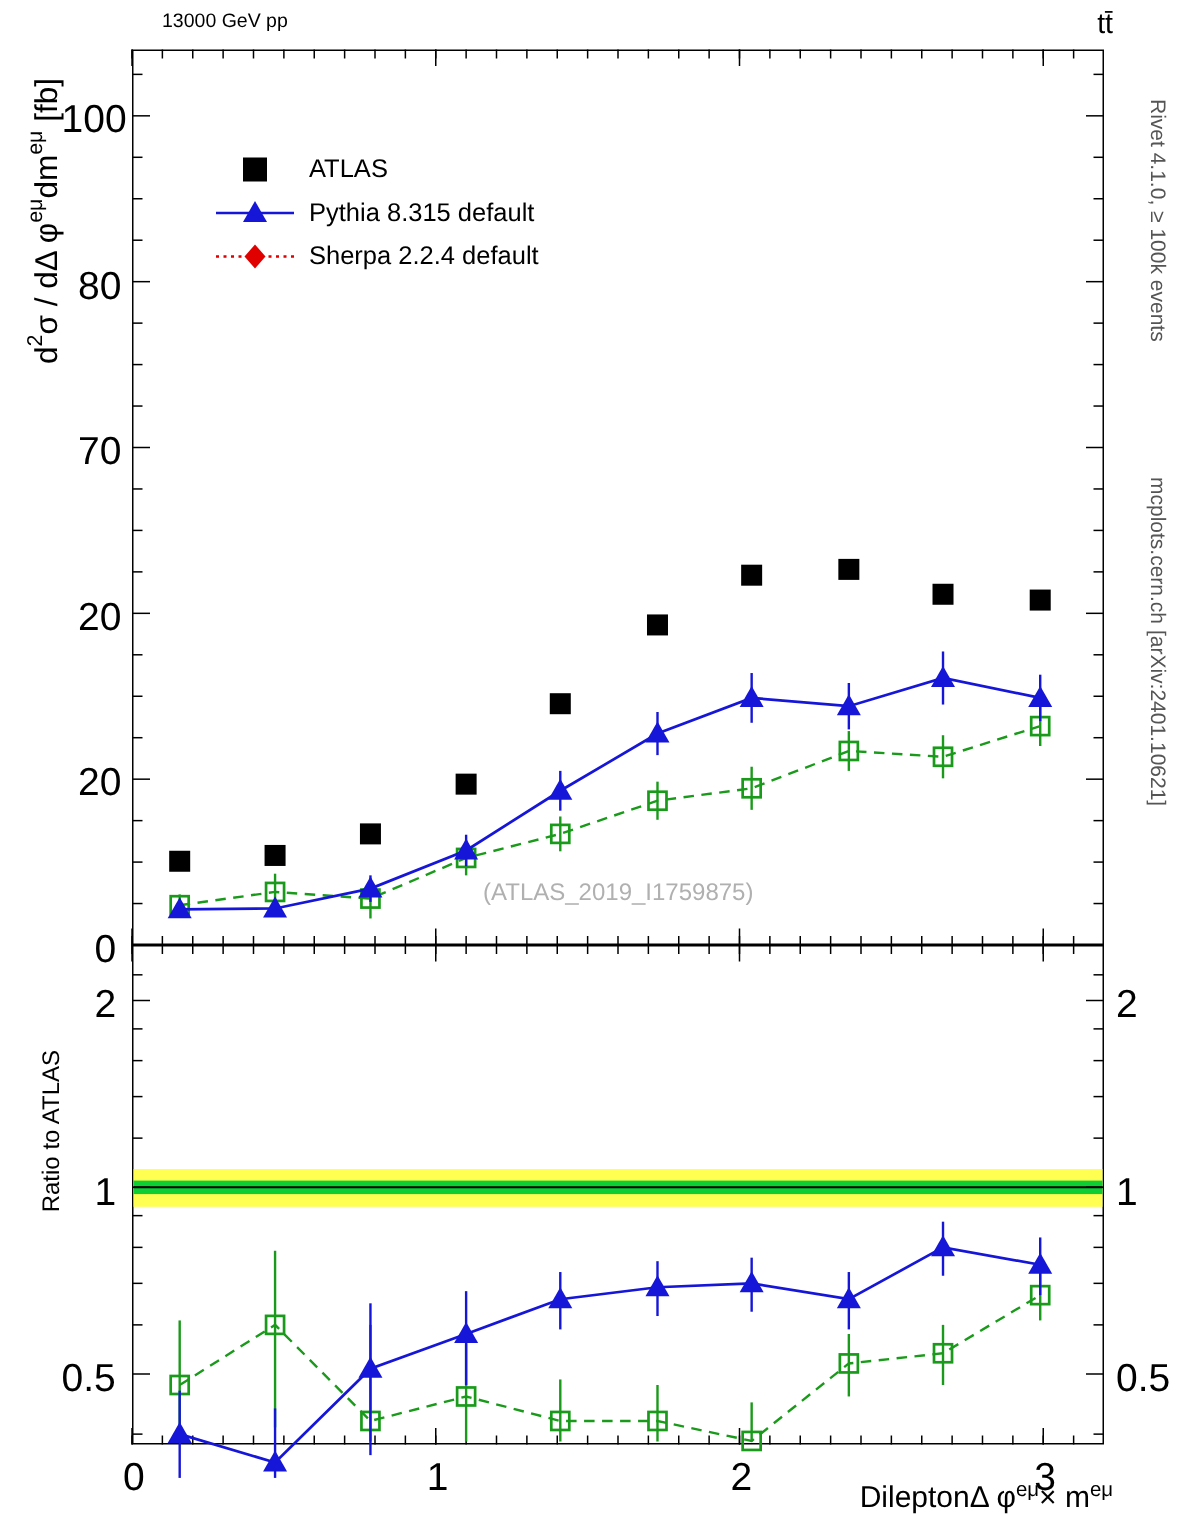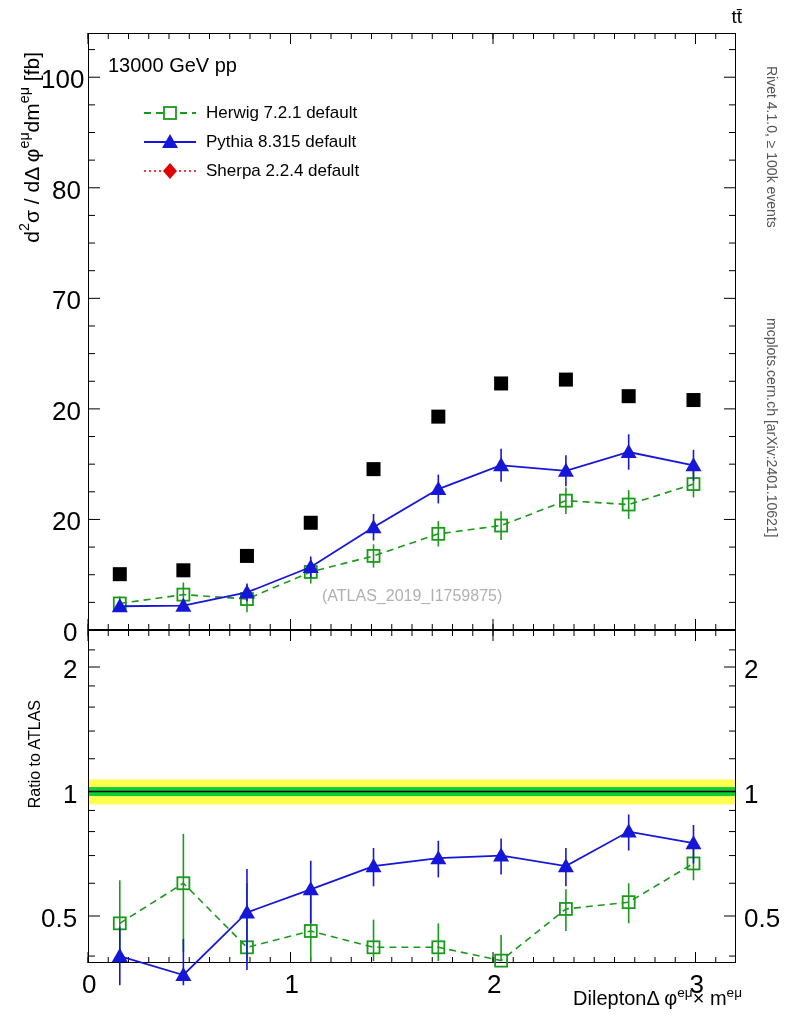--- a/index.html
+++ b/index.html
@@ -16,24 +16,23 @@
     overflow: hidden;
   }
   #root {
     position: relative;
     width: 786px;
     height: 1024px;
   }
   .abs { position: absolute; }
   .hdr-left {
     left: 108px; top: 6px;
-    font-size: 20px;
+    font-size: 13px;
     color: #000;
     white-space: nowrap;
-    margin-top: 48px;
   }
   .hdr-right {
     right: 44px; top: 6px;
     font-size: 19px;
     color: #000;
     white-space: nowrap;
     text-align: right;
   }
   .plot-frame {
     position: absolute;
@@ -526,24 +525,23 @@
       <polygon points="438.32499999999993,850.1488007580712 446.32499999999993,864.1488007580712 430.32499999999993,864.1488007580712" fill="#1616d8"></polygon>
       <polygon points="501.09999999999997,847.5643600173049 509.09999999999997,861.5643600173049 493.09999999999997,861.5643600173049" fill="#1616d8"></polygon>
       <polygon points="565.9,858.1330277668258 573.9,872.1330277668258 557.9,872.1330277668258" fill="#1616d8"></polygon>
       <polygon points="628.675,823.5800478134767 636.675,837.5800478134767 620.675,837.5800478134767" fill="#1616d8"></polygon>
       <polygon points="693.475,835.172168660216 701.475,849.172168660216 685.475,849.172168660216" fill="#1616d8"></polygon>
     </svg>
 
   <div id="legend">
       <div class="leg-row">
         <div class="leg-mark"><svg width="60" height="26">
-            <line x1="4" y1="13" x2="56" y2="13" stroke="#1a9a1a" stroke-width="1.8" stroke-dasharray="7,5"></line>
-            <rect x="24" y="7" width="12" height="12" fill="#ffffff" stroke="#1a9a1a" stroke-width="1.8"></rect>
+            <rect x="22" y="5" width="16" height="16" fill="#000000"></rect>
           </svg></div>
-        <div class="leg-label">Herwig 7.2.1 default</div>
+        <div class="leg-label">ATLAS</div>
       </div>
       <div class="leg-row">
         <div class="leg-mark"><svg width="60" height="26">
             <line x1="4" y1="13" x2="56" y2="13" stroke="#1616d8" stroke-width="1.8"></line>
             <polygon points="30,5 38,19 22,19" fill="#1616d8"></polygon>
           </svg></div>
         <div class="leg-label">Pythia 8.315 default</div>
       </div>
       <div class="leg-row">
         <div class="leg-mark"><svg width="60" height="26">

